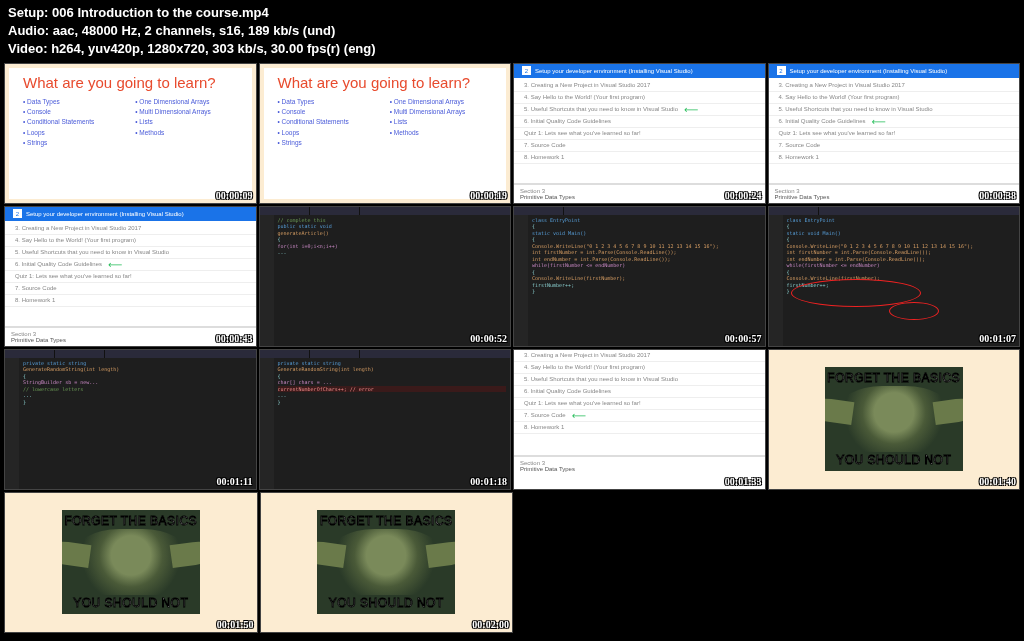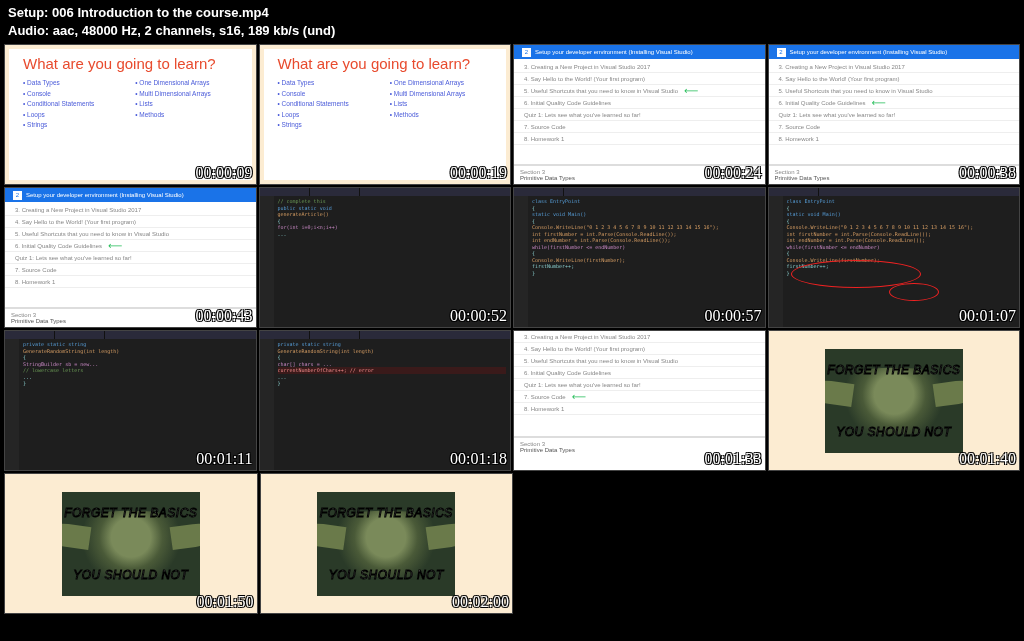--- a/index.html
+++ b/index.html
@@ -1,21 +1,21 @@
 <!DOCTYPE html>
 <html><head>
 <meta charset="utf-8">
 <style>
   * { margin: 0; padding: 0; box-sizing: border-box; }
   body { background: #000; font-family: "Comic Sans MS", cursive, sans-serif; color: #fff; width: 1024px; height: 641px; overflow: hidden; }
   .header { padding: 4px 8px 2px 8px; font-size: 13px; font-weight: bold; line-height: 1.4; }
   .grid { display: flex; flex-direction: column; padding: 2px 4px; gap: 2px; }
   .row { display: flex; gap: 2px; height: 141px; }
   .thumb { position: relative; flex: 1; background: #000; border: 1px solid #444; overflow: hidden; font-family: Arial, sans-serif; }
-  .timestamp { position: absolute; bottom: 2px; right: 3px; font-family: "Comic Sans MS", cursive; font-size: 16px; font-weight: normal; color: #fff; text-shadow: 1px 1px 0 #000, -1px -1px 0 #000, 1px -1px 0 #000, -1px 1px 0 #000; z-index: 10; padding-left: 41px; }
+  .timestamp { position: absolute; bottom: 2px; right: 3px; font-family: "Comic Sans MS", cursive; font-size: 10px; font-weight: bold; color: #fff; text-shadow: 1px 1px 0 #000, -1px -1px 0 #000, 1px -1px 0 #000, -1px 1px 0 #000; z-index: 10; padding-left: 41px; }
 
   
   .learn { display: flex; background: #fcecd2; height: 100%; }
   .learn-half { flex: 1; padding: 6px 8px 0 14px; background: #fff; margin: 4px; }
   .learn-title { color: #e84b2e; font-size: 15px; margin-bottom: 6px; }
   .learn-cols { display: flex; gap: 4px; font-size: 6.5px; color: #4a5bd9; }
   .learn-col { flex: 1; line-height: 1.6; }
 
   
   .courselist { display: flex; flex-direction: column; height: 100%; background: #fff; font-size: 6px; color: #888; }
@@ -33,39 +33,43 @@
   .ide-top span { width:50px; height:100%; border-right:1px solid #111; }
   .ide-body { flex:1; display:flex; }
   .ide-gutter{ width:14px; background:#252525; }
   .ide-code { flex:1; padding:2px 4px; font-family: monospace; line-height:1.3; }
   .ide-code .c1{color:#569cd6;} .ide-code .c2{color:#d69d63;} .ide-code .c3{color:#6a9955;} .ide-code .c4{color:#c586c0;}
   .ide-highlight { position:absolute; border:1px solid #e22; border-radius:50%; }
 
   
   .meme { background:#fcecd2; height:100%; display:flex; align-items:center; justify-content:center; }
   .meme-inner { width: 55%; height: 75%; background: #2a3a28; position: relative; display:flex;flex-direction:column;justify-content:space-between;align-items:center; overflow:hidden;}
-  .meme-text { font-family: Impact, sans-serif; font-size: 12px; color:#a3a3a3; letter-spacing:0.5px; -webkit-text-stroke: 1px #000; position:relative; z-index:2; padding:14px 0;font-style:italic;}
+  .meme-text { font-family: Impact, sans-serif; font-size: 12px; color:#ffffff; letter-spacing:0.5px; -webkit-text-stroke: 1px #000; position:relative; z-index:2; padding:4px 0;}
   .yoda { position:absolute; top:18%; left:8%; right:8%; bottom:18%; background: radial-gradient(circle at 50% 40%, #7a8a5a 28%, #4a5a38 45%, #2a3a28 70%); border-radius: 40% 40% 30% 30%;}
   .yoda::before, .yoda::after { content:""; position:absolute; width:40%; height:35%; background:#6a7a4a; top:20%;}
   .yoda::before{ left:-25%; border-radius: 60% 0 0 60%; transform:rotate(8deg);}
   .yoda::after{ right:-25%; border-radius: 0 60% 60% 0; transform:rotate(-8deg);}
 
   .empty { background:#000; border:none; }
 </style>
 </head>
 <body>
 
 <div class="header">
   <div>
     <span>Setup:</span>
     <span>006 Introduction to the course.mp4</span>
   </div>
   <div>
     <span>Audio:</span>
     <span>aac, 48000 Hz, 2 channels, s16, 189 kb/s (und)</span>
+  </div>
+  <div>
+    <span>Video:</span>
+    <span>h264, yuv420p, 1280x720, 303 kb/s, 30.00 fps(r) (eng)</span>
   </div>
 </div>
 
 <div class="grid">
 
   <div class="row">
 
     <div class="thumb">
       <div class="learn">
         <div class="learn-half">

